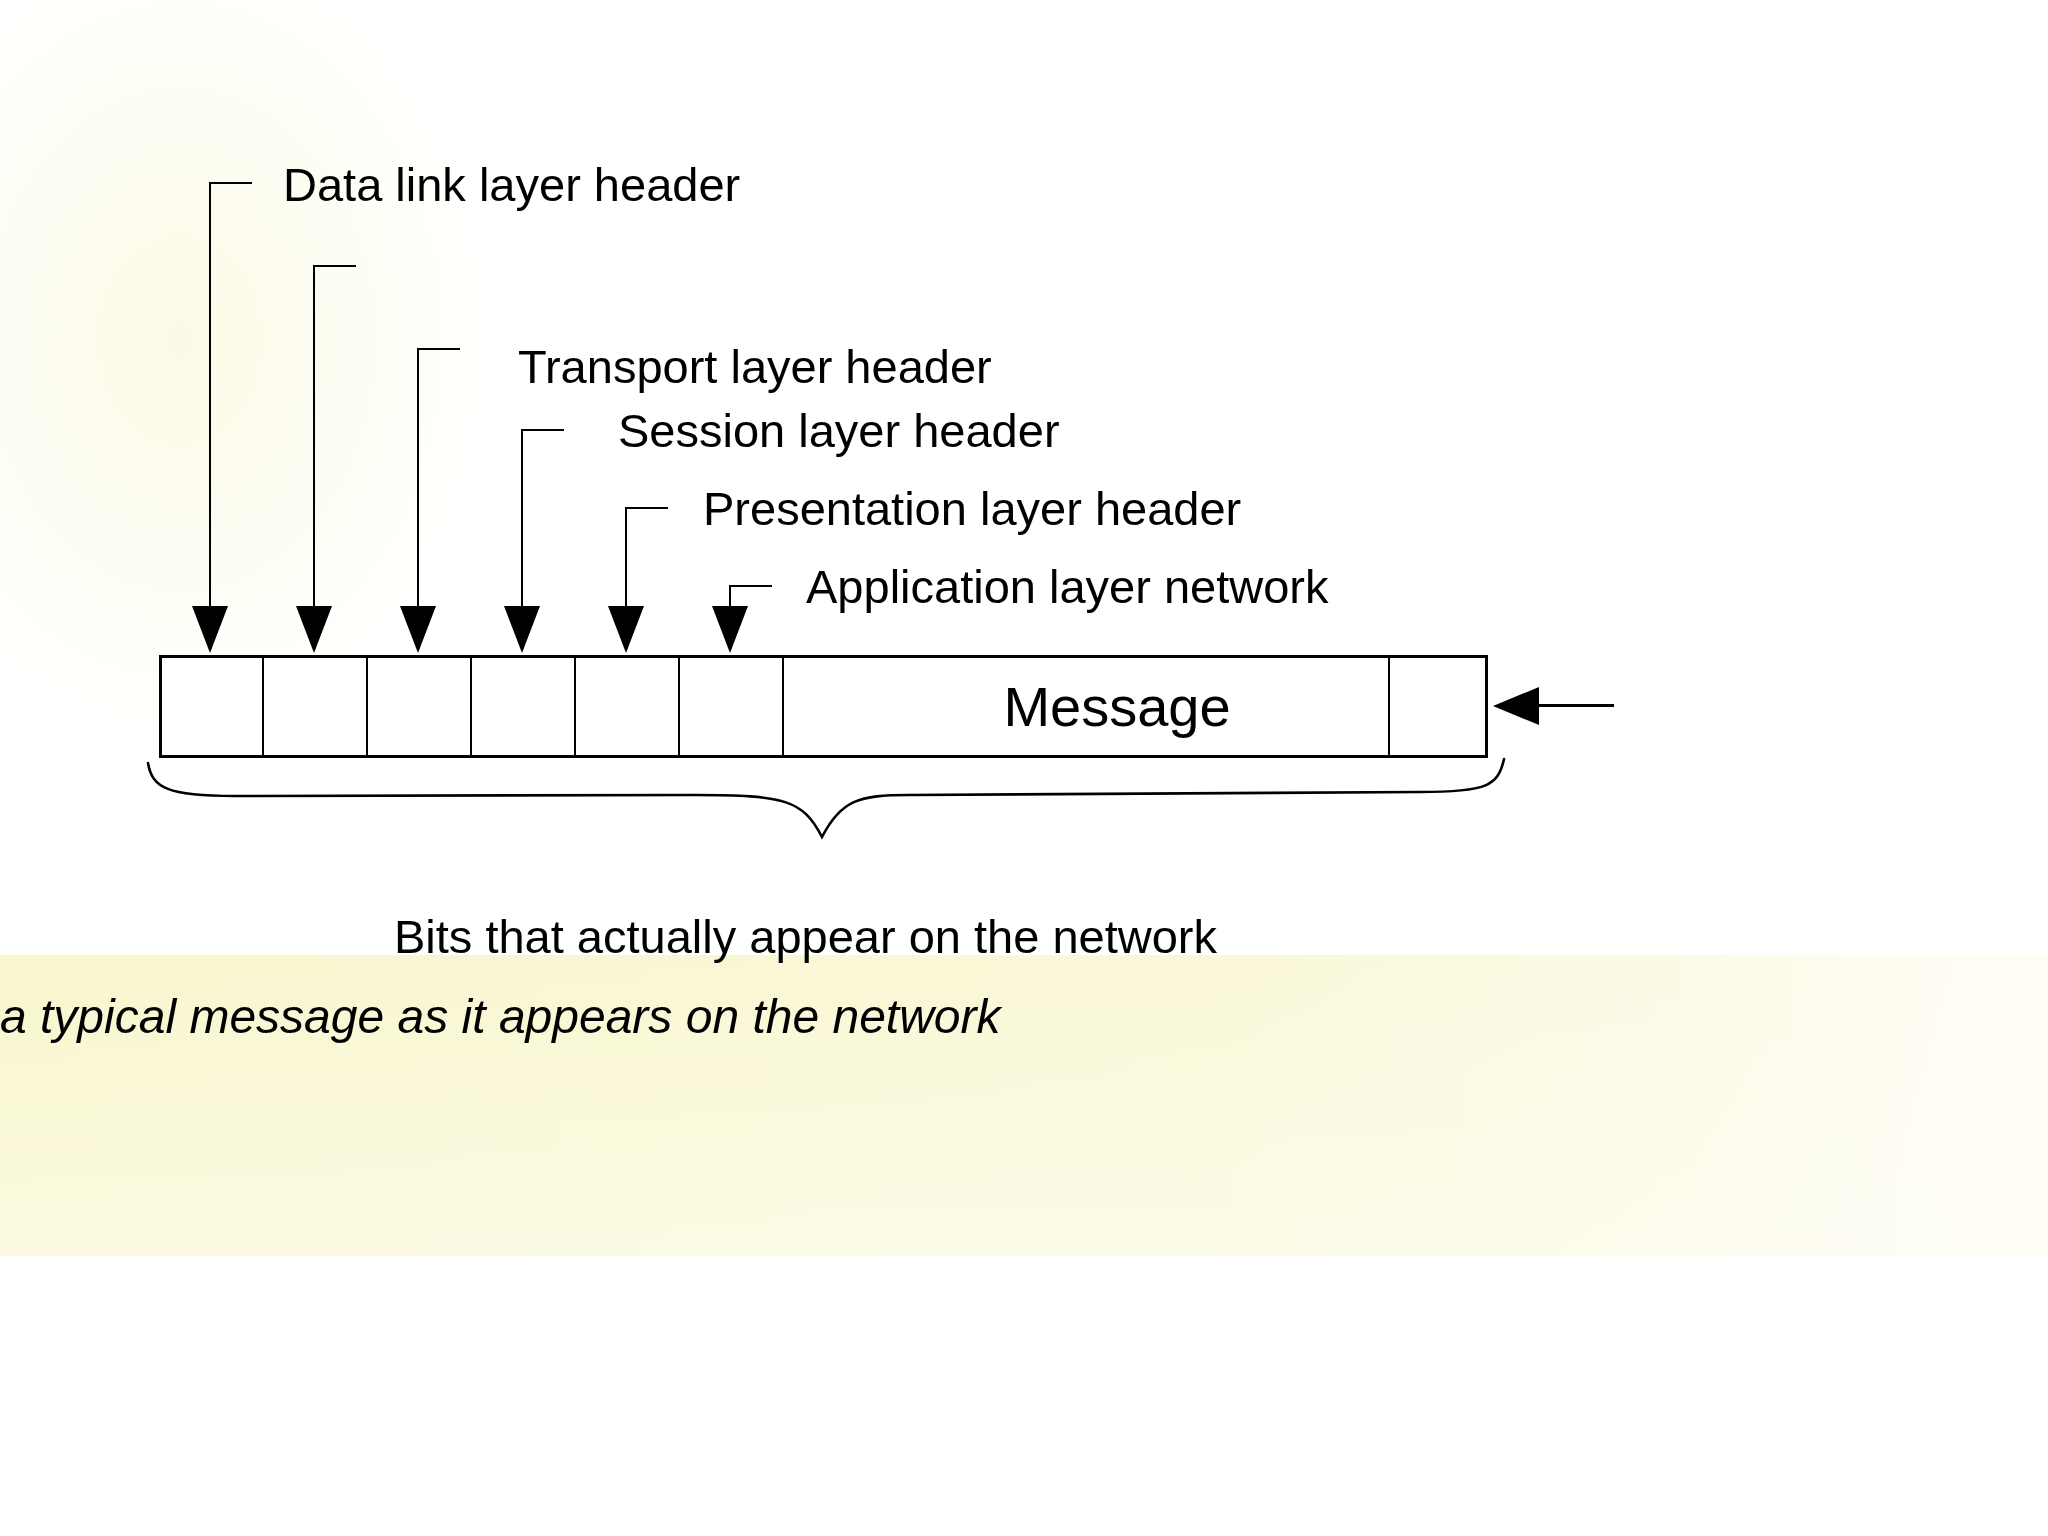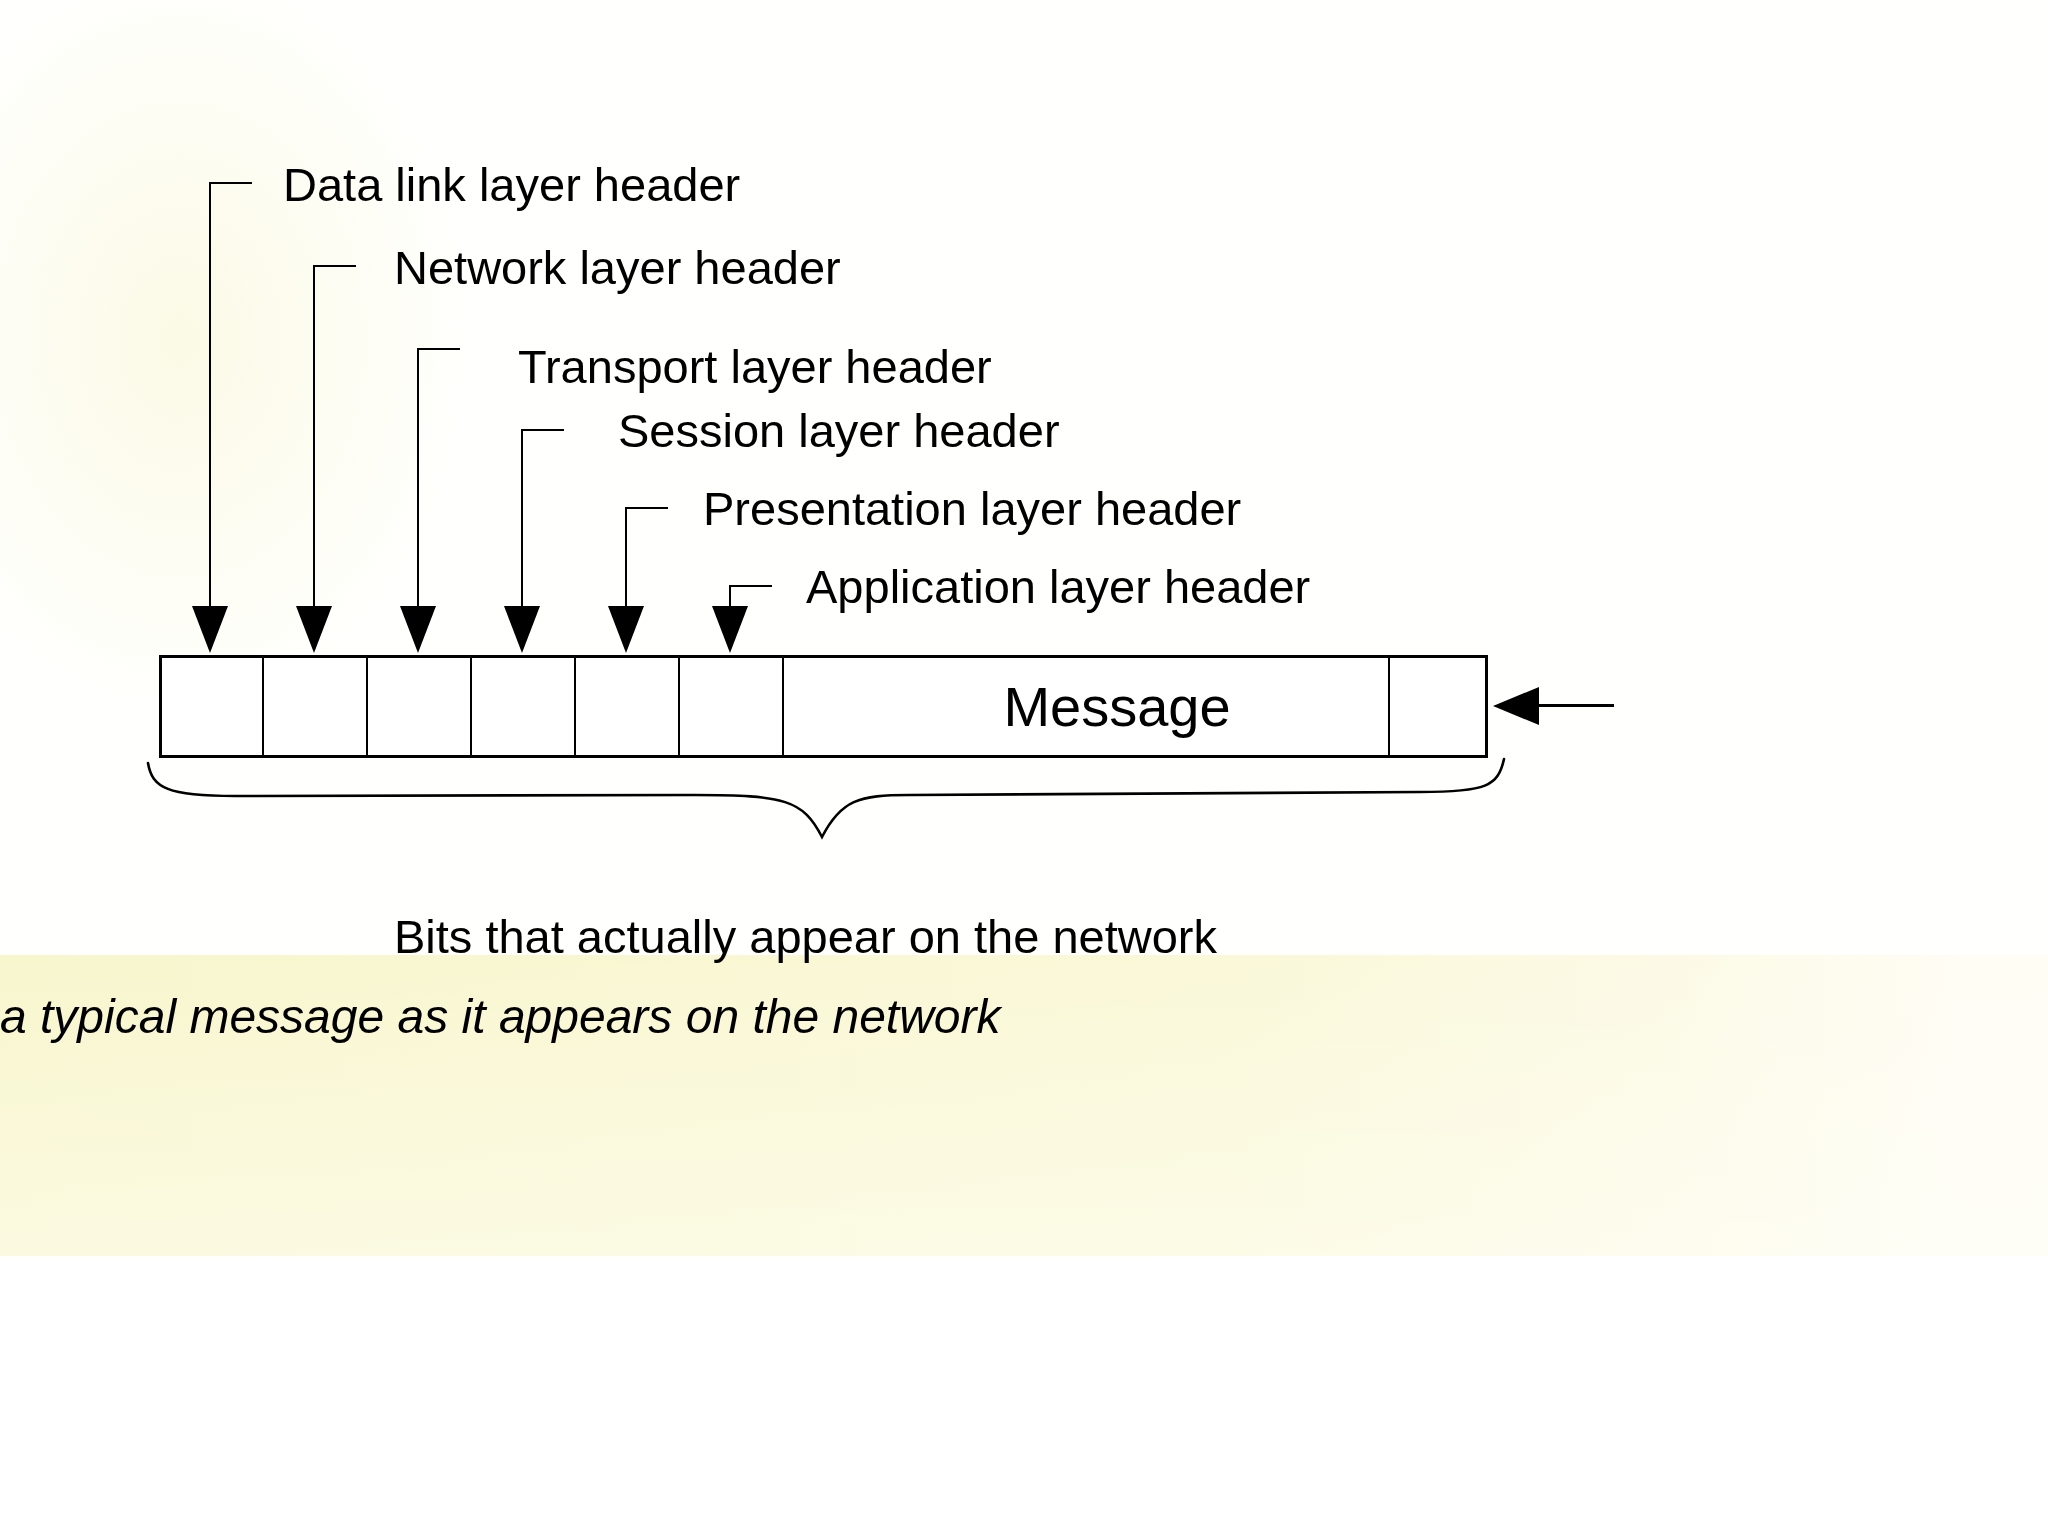--- a/index.html
+++ b/index.html
@@ -67,25 +67,24 @@
   }
 </style>
 </head>
 <body>
 
 <div class="slide">
 
   <div class="band"></div>
 
   <div class="lbl" style="left:283px;top:156px">Data link layer header</div>
-  <div class="lbl" style="left:394px;top:239px">Network layer header</div>
   <div class="lbl" style="left:518px;top:338px">Transport layer header</div>
   <div class="lbl" style="left:703px;top:480px">Presentation layer header</div>
   <div class="lbl" style="left:618px;top:402px">Session layer header</div>
-  <div class="lbl" style="left:806px;top:558px">Application layer header</div>
+  <div class="lbl" style="left:806px;top:558px">Application layer network</div>
 
   <div class="tick" style="left:210px;top:182px"></div>
   <div class="vline" style="left:209px;top:182px;height:426px"></div>
   <div class="arrow-down" style="left:192px;top:606px"></div>
 
   <div class="tick" style="left:314px;top:265px"></div>
   <div class="vline" style="left:313px;top:265px;height:343px"></div>
   <div class="arrow-down" style="left:296px;top:606px"></div>
 
   <div class="tick" style="left:418px;top:348px"></div>

